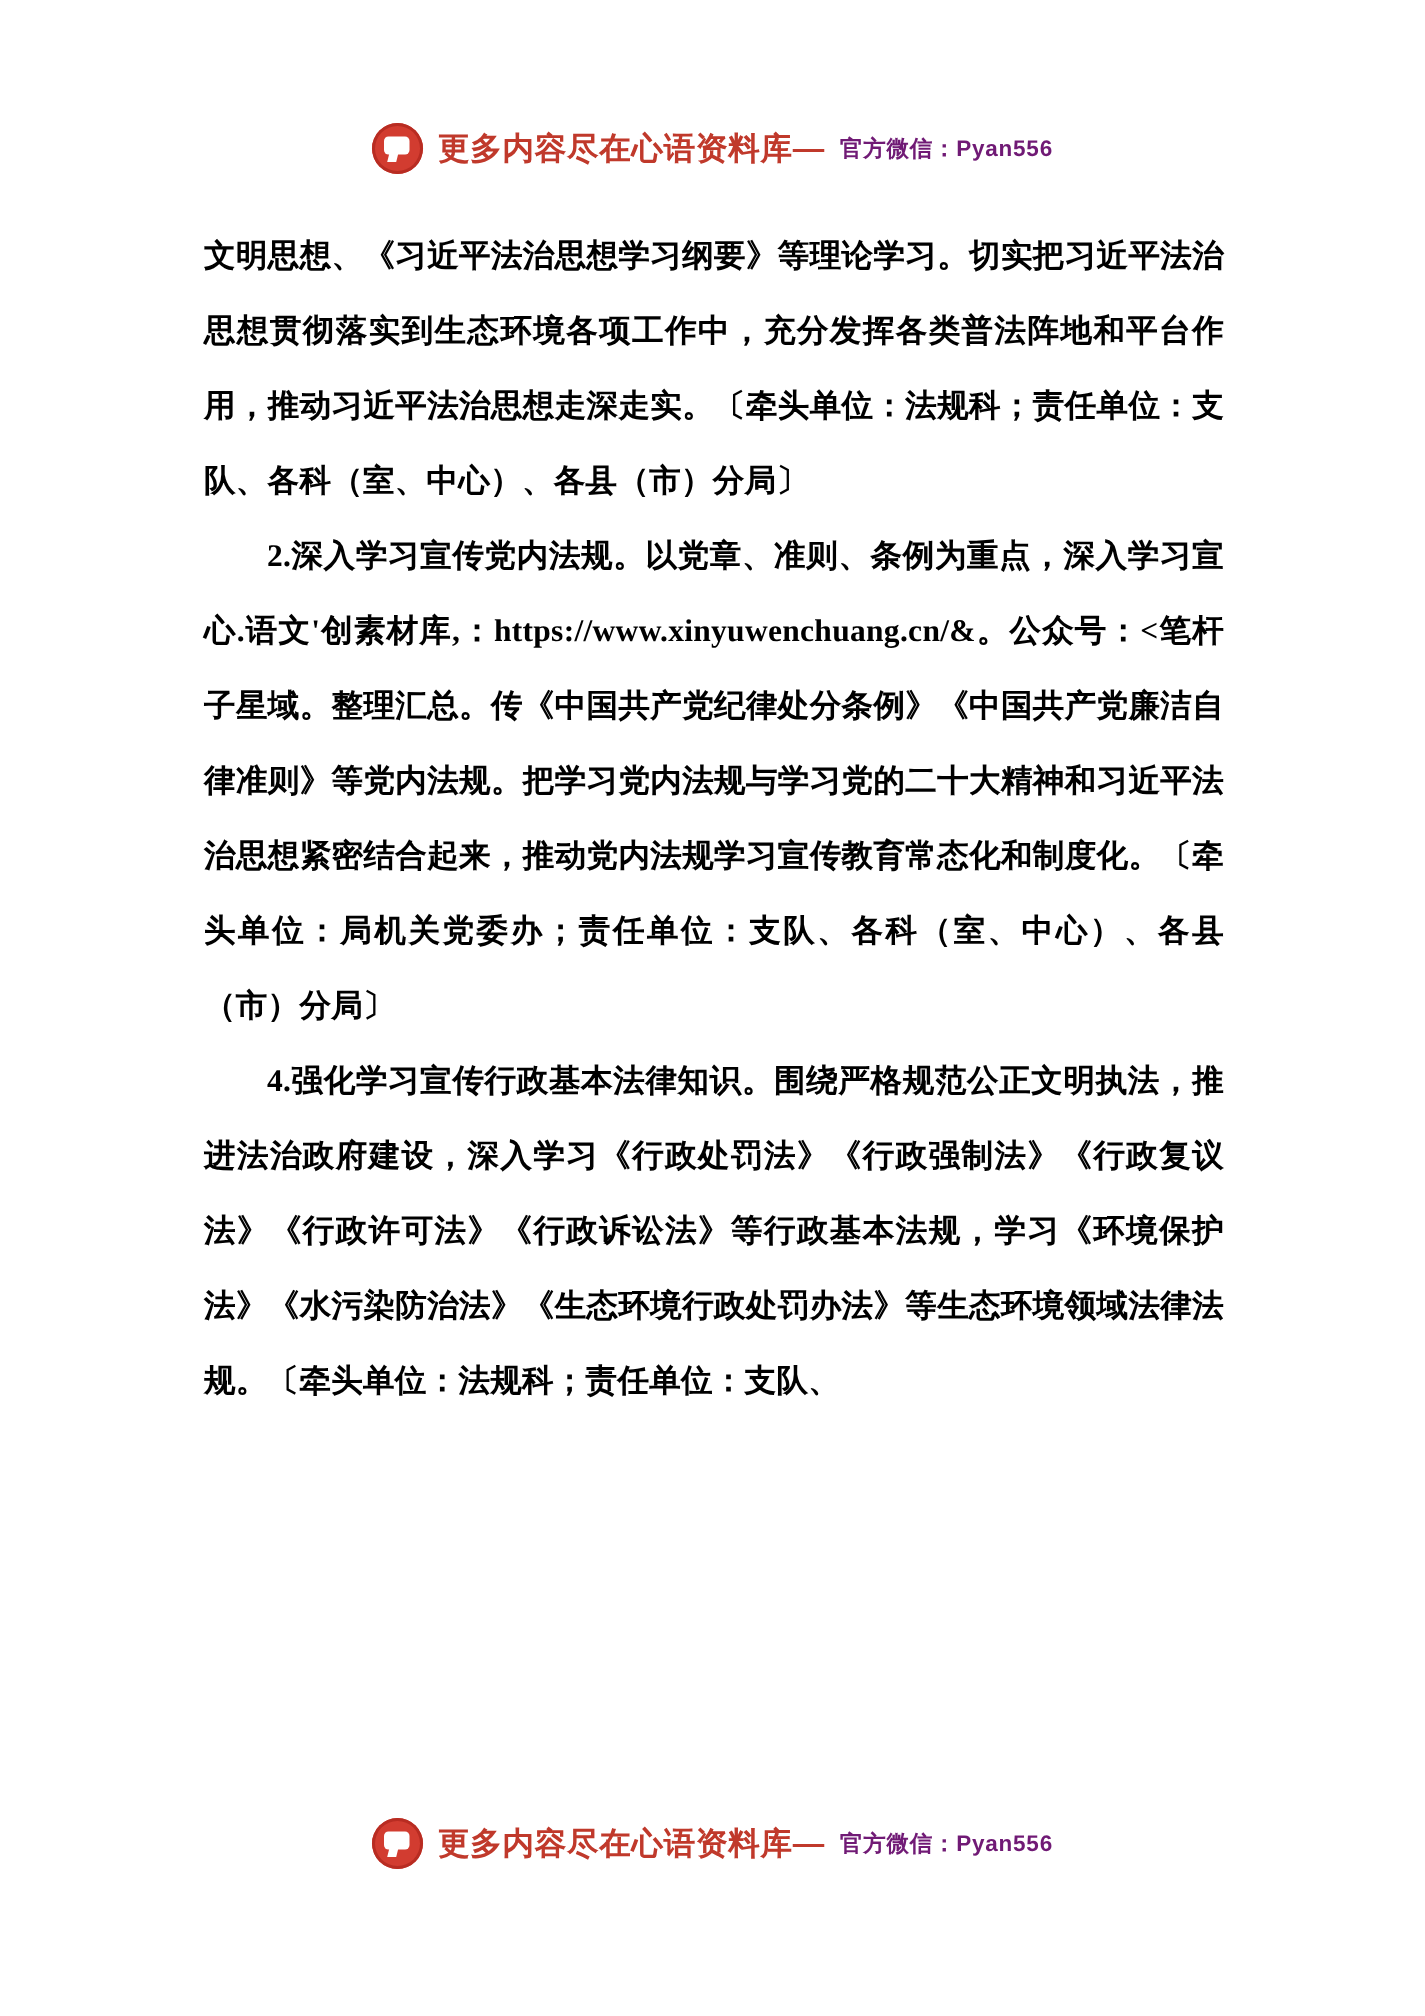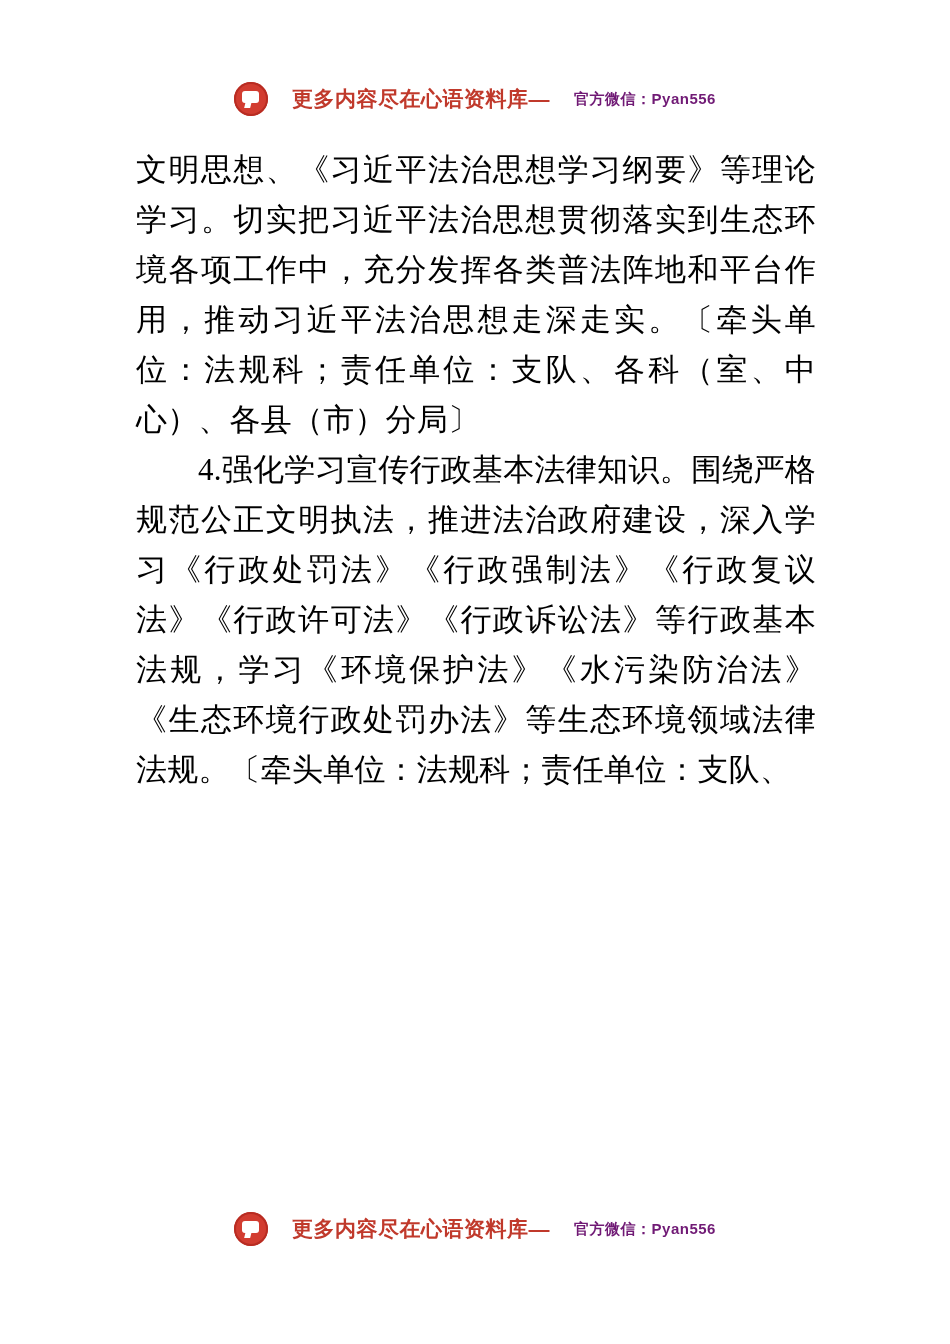--- a/index.html
+++ b/index.html
@@ -25,21 +25,21 @@
   }
 
   
   .watermark {
     position: absolute;
     left: 0;
     width: 950px;
     display: flex;
     align-items: center;
     justify-content: center;
-    gap: 24px;
+    gap: 10px;
     font-family: "Liberation Sans", sans-serif;
     white-space: nowrap;
   }
   .watermark-top { top: 82px; }
   .watermark-bottom { top: 1212px; }
 
   .wm-logo {
     width: 34px;
     height: 34px;
     border-radius: 50%;
@@ -83,44 +83,46 @@
   }
 
   
   .doc-body {
     position: absolute;
     left: 136px;
     top: 145px;
     width: 680px;
   }
   .para {
-    font-size: 31px;
+    font-size: 21px;
     line-height: 50px;
     text-align: justify;
     text-justify: inter-ideograph;
     margin: 0;
     letter-spacing: 0.2px;
+    font-weight: bold;
   }
   .para.indent {
     text-indent: 2em;
   }
 </style>
 </head>
 <body>
 
 <div class="page">
 
   <div class="watermark watermark-top">
     <span class="wm-logo"></span>
     <span class="wm-text-1">更多内容尽在心语资料库—</span>
     <span class="wm-text-2">官方微信：Pyan556</span>
   </div>
 
   <div class="doc-body">
     <p class="para">文明思想、《习近平法治思想学习纲要》等理论学习。切实把习近平法治思想贯彻落实到生态环境各项工作中，充分发挥各类普法阵地和平台作用，推动习近平法治思想走深走实。〔牵头单位：法规科；责任单位：支队、各科（室、中心）、各县（市）分局〕</p>
+    <p class="para indent">2.深入学习宣传党内法规。以党章、准则、条例为重点，深入学习宣心.语文'创素材库,：https://www.xinyuwenchuang.cn/&amp;。公众号：&lt;笔杆子星域。整理汇总。传《中国共产党纪律处分条例》《中国共产党廉洁自律准则》等党内法规。把学习党内法规与学习党的二十大精神和习近平法治思想紧密结合起来，推动党内法规学习宣传教育常态化和制度化。〔牵头单位：局机关党委办；责任单位：支队、各科（室、中心）、各县（市）分局〕</p>
     <p class="para indent">4.强化学习宣传行政基本法律知识。围绕严格规范公正文明执法，推进法治政府建设，深入学习《行政处罚法》《行政强制法》《行政复议法》《行政许可法》《行政诉讼法》等行政基本法规，学习《环境保护法》《水污染防治法》《生态环境行政处罚办法》等生态环境领域法律法规。〔牵头单位：法规科；责任单位：支队、</p>
   </div>
 
   <div class="watermark watermark-bottom">
     <span class="wm-logo"></span>
     <span class="wm-text-1">更多内容尽在心语资料库—</span>
     <span class="wm-text-2">官方微信：Pyan556</span>
   </div>
 
 </div>

